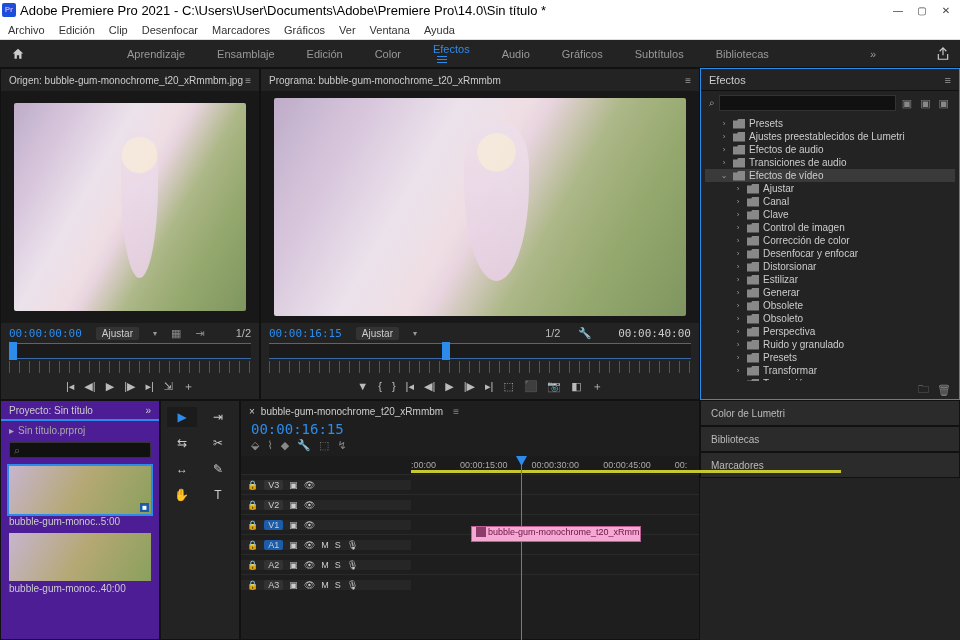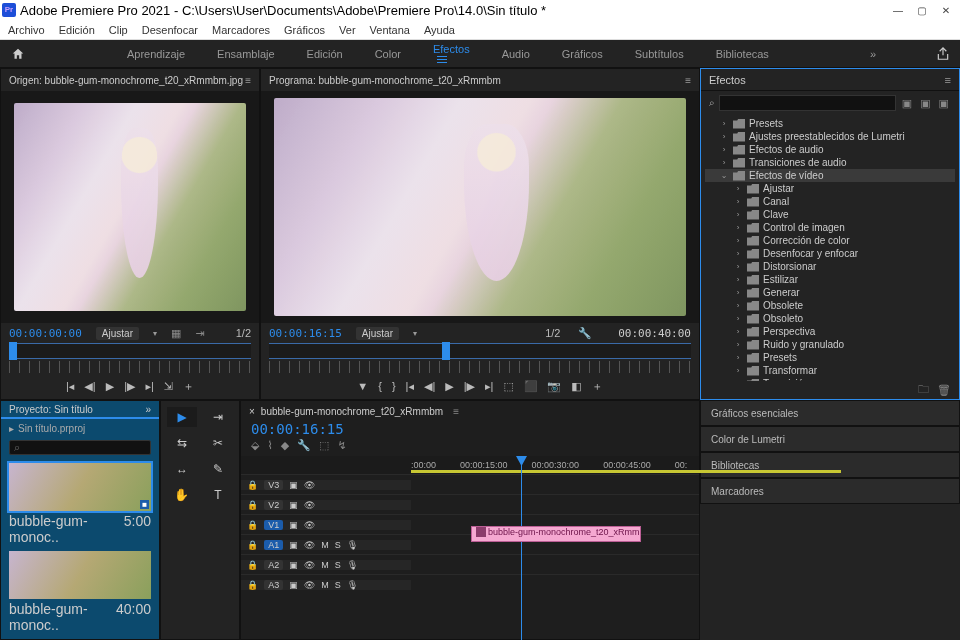--- a/index.html
+++ b/index.html
@@ -31,29 +31,29 @@
 .tc-row .chev{font-size:8px;color:#999}
 .tc-row .ratio{color:#bbb;margin-left:auto}
 .tc-row .tc-right{color:#ccc;font-family:monospace;margin-left:8px}
 .tc-row .wrench{color:#ccc;margin:0 4px}
 .scrub{height:16px;background:#1b1b1b;margin:0 8px;position:relative;border-top:1px solid #3a6aa8;border-bottom:1px solid #3a6aa8}
 .scrub .head{position:absolute;top:-2px;width:8px;height:18px;background:#2d8ceb}
 .ticks{height:12px;background:repeating-linear-gradient(90deg,#555 0 1px,transparent 1px 10px);margin:2px 8px 0}
 .transport{height:26px;display:flex;align-items:center;justify-content:center;gap:10px;color:#ccc}
 .transport span{font-size:11px;opacity:.9}
 .bottom{display:flex;height:240px}
-.project-col{width:160px;border:1px solid #111;background:#0c4a6e;display:flex;flex-direction:column}
+.project-col{width:160px;border:1px solid #111;background:#4c1d95;display:flex;flex-direction:column}
 .project-tab{height:20px;padding:0 8px;display:flex;align-items:center;border-bottom:2px solid #2d8ceb;font-size:10px}
 .prproj-row{display:flex;align-items:center;gap:4px;padding:4px 8px;color:#aaa;font-size:10px}
 .prsearch{margin:2px 8px;background:#111;border:1px solid #333;height:16px;border-radius:2px;display:flex;align-items:center;padding:0 4px}
 .thumb{margin:6px 8px;display:flex;flex-direction:column;gap:2px}
 .thumb .pic{height:48px;background:linear-gradient(120deg,#c7b5cf,#b5a874,#8aa05c);position:relative}
 .thumb .pic.sel{outline:2px solid #2d8ceb}
 .thumb .dur{position:absolute;right:2px;bottom:2px;background:#1b5cab;color:#fff;font-size:8px;padding:0 2px}
-.thumb .cap{font-size:14px;color:#ccc;display:flex;justify-content:space-between}
+.thumb .cap{font-size:10px;color:#ccc;display:flex;}
 .toolstrip{width:80px;border:1px solid #111;background:#232323;padding:6px;display:grid;grid-template-columns:1fr 1fr;gap:6px;align-content:start}
 .toolstrip .tool{height:20px;display:flex;align-items:center;justify-content:center;color:#ccc;font-size:12px}
 .toolstrip .tool.active{background:#1b1b1b;color:#2d8ceb}
 .timeline-col{flex:1;border:1px solid #111;background:#1e1e1e;display:flex;flex-direction:column}
 .tl-tab{height:20px;display:flex;align-items:center;padding:0 8px;font-size:10px;color:#ccc;gap:6px}
 .tl-tc{padding:0 10px;color:#2d8ceb;font-family:monospace;font-size:14px}
 .tl-icons{display:flex;gap:8px;padding:2px 10px 4px;color:#888;font-size:11px}
 .tl-ruler{height:18px;display:flex;font-size:9px;color:#aaa;padding-left:170px;gap:24px;align-items:center;background:#1b1b1b;position:relative}
 .tl-ruler .yel{position:absolute;left:170px;top:14px;height:3px;width:430px;background:#c7c733}
 .tl-ruler .ph{position:absolute;left:280px;top:0;width:1px;height:200px;background:#2d8ceb}
@@ -460,18 +460,17 @@
             <span>M</span>
             <span>S</span>
             <span>🎙</span>
           </div>
           <div class="lane"></div>
         </div>
       </div>
   </div>
 
   <div class="side-panels" id="side-panels">
-      <div class="sp">Gráficos esenciales</div>
       <div class="sp">Color de Lumetri</div>
       <div class="sp">Bibliotecas</div>
       <div class="sp">Marcadores</div>
     </div>
 </div>
 
 </body></html>

